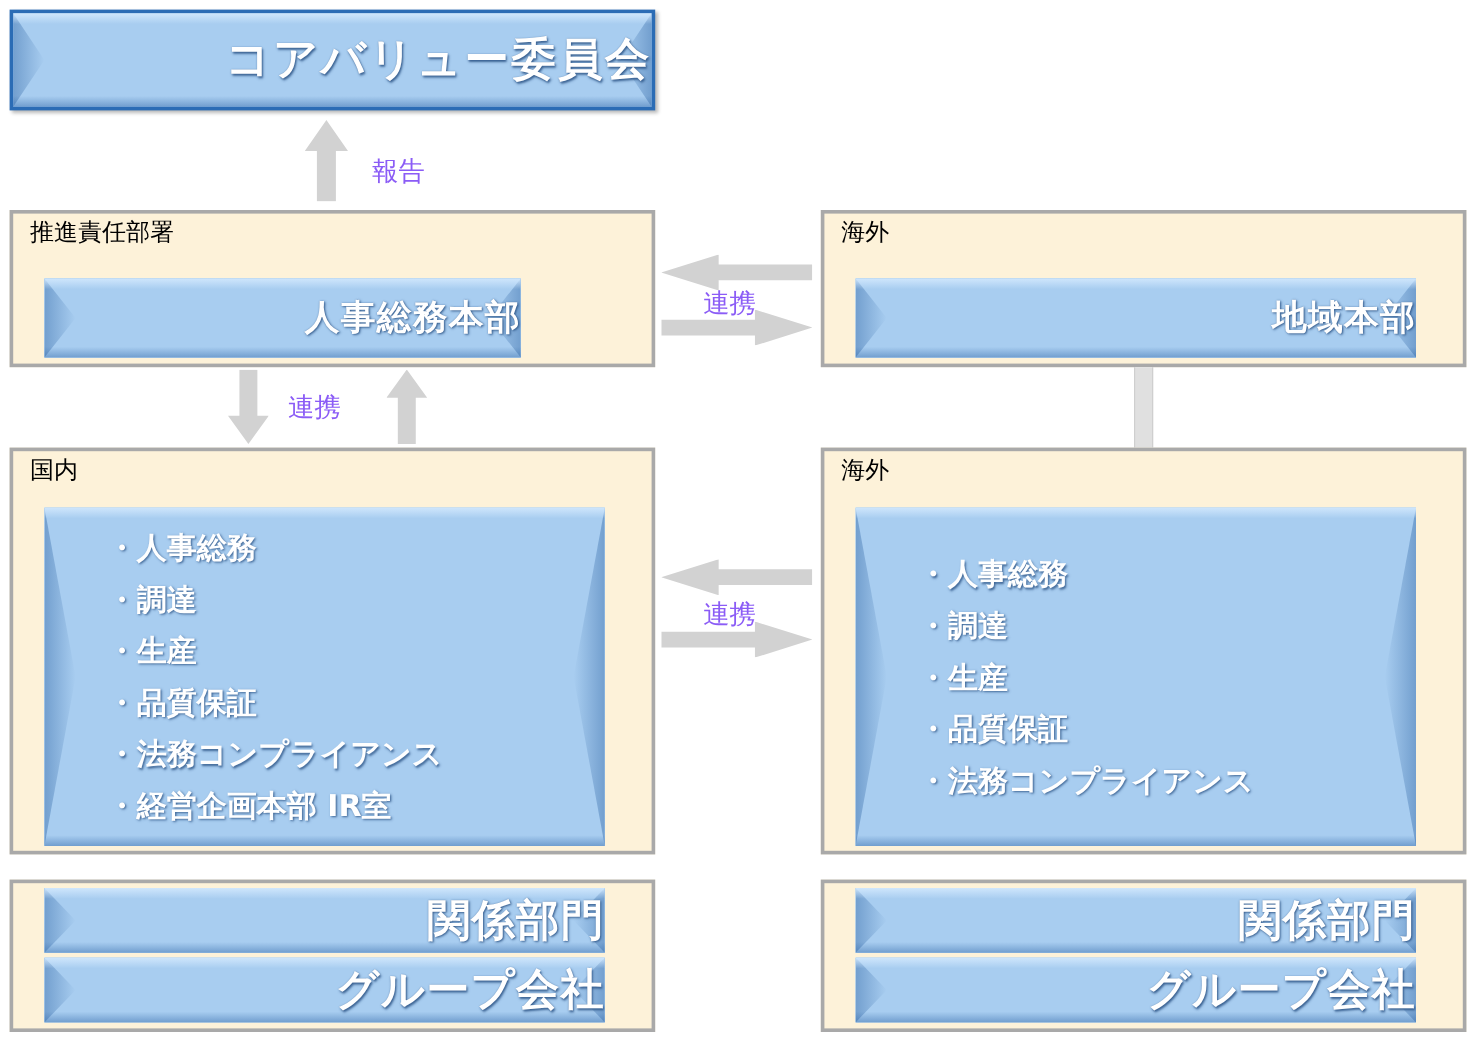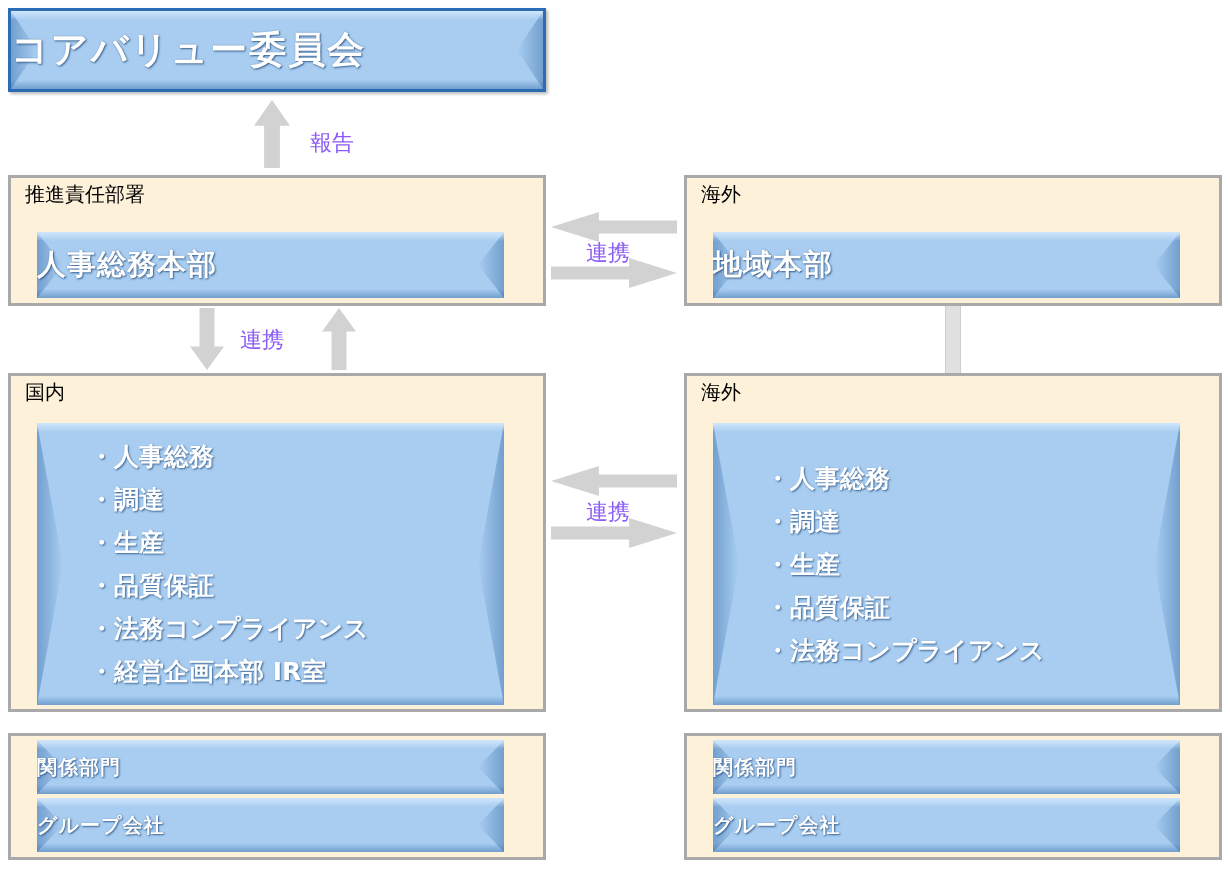--- a/index.html
+++ b/index.html
@@ -66,21 +66,21 @@
   .bevel::after {
     right: 0;
     background: linear-gradient(270deg, rgba(40,95,160,.42), rgba(40,95,160,0));
     clip-path: polygon(100% 0, 100% 100%, 0 50%);
   }
   .bevel-inner {
     position: absolute;
     inset: 0;
     display: flex;
     align-items: center;
-    justify-content: flex-start;
+    justify-content: flex-end;
     z-index: 3;
   }
   
   .bevel .strip-top,
   .bevel .strip-bottom {
     position: absolute;
     left: 0; right: 0;
     height: 9px;
     z-index: 2;
     pointer-events: none;
@@ -107,21 +107,21 @@
   #committee-box {
     border: 3px solid #2b6cb5;
     box-shadow: 2px 2px 3px rgba(0,0,0,.28);
   }
   #committee-box .bevel-title {
     font-size: 37px;
     letter-spacing: 2px;
   }
 
   .hq-title { font-size: 29px; }
-  .bottom-title { font-size: 20px; }
+  .bottom-title { font-size: 36px; }
 
   
   .bevel-list {
     position: absolute;
     inset: 0;
     z-index: 3;
     display: flex;
     flex-direction: column;
     justify-content: center;
     padding-left: 52px;
@@ -176,21 +176,21 @@
       <span class="bevel-title">コアバリュー委員会</span>
     </div>
   </div>
 
   <div class="arrow up" style="left:254px; top:100px; width:36px; height:68px;"></div>
   <div class="arrow-label" style="left:310px; top:128px;">報告</div>
 
   <div class="panel" style="left:8px; top:175px; width:538px; height:131px;">
     <span class="panel-label">推進責任部署</span>
   </div>
-  <div class="bevel" style="left:37px; top:232px; width:467px; height:66px;">
+  <div class="bevel" style="left:37px; top:232px; width:397px; height:66px;">
     <div class="strip-top"></div>
     <div class="strip-bottom"></div>
     <div class="bevel-inner">
       <span class="bevel-title hq-title">人事総務本部</span>
     </div>
   </div>
 
   <div class="panel" style="left:684px; top:175px; width:538px; height:131px;">
     <span class="panel-label">海外</span>
   </div>

